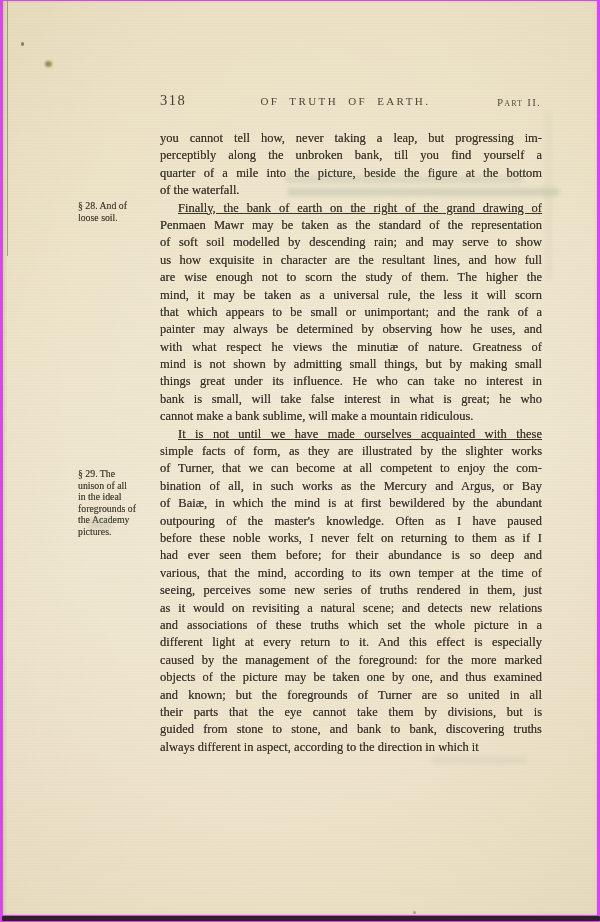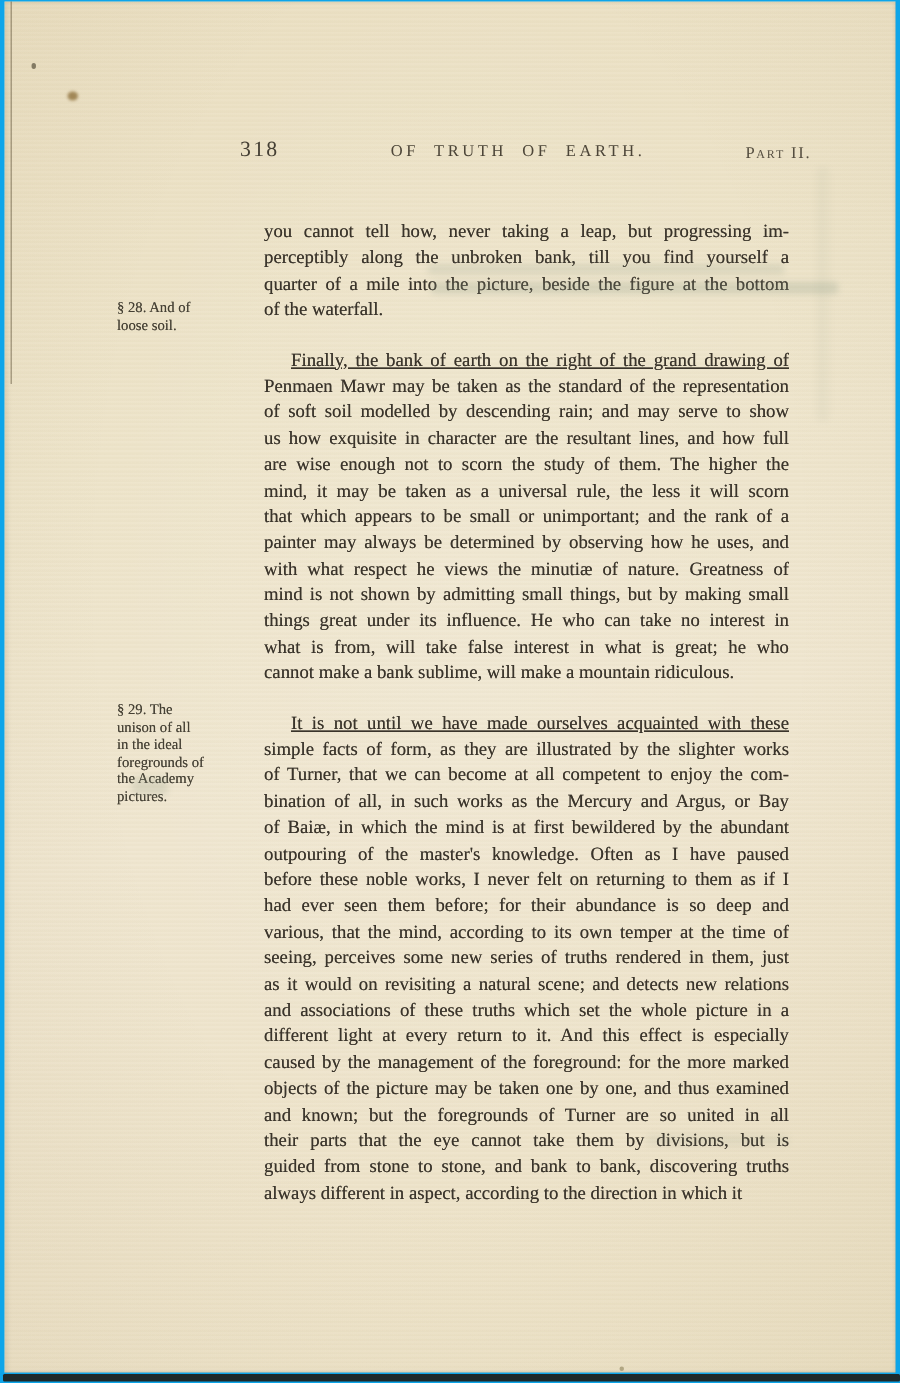--- a/index.html
+++ b/index.html
@@ -5,21 +5,21 @@
   html, body { margin: 0; padding: 0; }
   body {
     width: 600px; height: 922px;
     background: #ffffff;
     overflow: hidden;
     font-family: "Liberation Serif", "DejaVu Serif", serif;
     position: relative;
   }
   .scan-frame {
     position: absolute; inset: 0;
-    background: #0ea5e9;
+    background: #d946ef;
   }
   .page {
     position: absolute;
     left: 3px; right: 3px; top: 1px; bottom: 7px;
     background:
       radial-gradient(ellipse at 50% 42%, rgba(255,255,255,0.10) 0%, rgba(255,255,255,0) 55%, rgba(130,100,45,0.06) 100%),
       repeating-linear-gradient(0deg, rgba(120,95,40,0.025) 0px, rgba(120,95,40,0.025) 1px, rgba(255,255,255,0.015) 2px, rgba(255,255,255,0.015) 3px),
       linear-gradient(165deg, #ebe0c3 0%, #eee5cb 30%, #f0e7d1 55%, #eee4cb 80%, #ece2c6 100%);
     box-shadow: inset 2px 0 3px rgba(90,75,40,0.12), inset -1px 0 2px rgba(90,75,40,0.08);
   }
@@ -51,21 +51,21 @@
     font-variant: small-caps;
     font-size: 11px; letter-spacing: 1.2px; color: #554e40;
   }
   
   .body-text {
     position: absolute; left: 157px; top: 129px; width: 382px;
     color: #3a342b;
     font-size: 12.5px;
     text-shadow: 0 0 0.35px rgba(58,52,43,0.75);
   }
-  .paragraph { margin: 16px; }
+  .paragraph { margin: 0; }
   .line {
     height: 17.4px; line-height: 17.4px;
     overflow: hidden;
     text-align: justify;
     text-align-last: justify;
   }
   .line.last { text-align-last: left; }
   .line.indent { text-indent: 18px; text-decoration: underline; }
   
   .margin-note {
@@ -122,21 +122,21 @@
           <div class="line">Penmaen Mawr may be taken as the standard of the representation</div>
           <div class="line">of soft soil modelled by descending rain; and may serve to show</div>
           <div class="line">us how exquisite in character are the resultant lines, and how full</div>
           <div class="line">are wise enough not to scorn the study of them. The higher the</div>
           <div class="line">mind, it may be taken as a universal rule, the less it will scorn</div>
           <div class="line">that which appears to be small or unimportant; and the rank of a</div>
           <div class="line">painter may always be determined by observing how he uses, and</div>
           <div class="line">with what respect he views the minutiæ of nature. Greatness of</div>
           <div class="line">mind is not shown by admitting small things, but by making small</div>
           <div class="line">things great under its influence. He who can take no interest in</div>
-          <div class="line">what is from, will take false interest in what is great; he who</div>
+          <div class="line">bank is small, will take false interest in what is great; he who</div>
           <div class="line last">cannot make a bank sublime, will make a mountain ridiculous.</div>
         </div>
         <div class="paragraph">
           <div class="line indent">It is not until we have made ourselves acquainted with these</div>
           <div class="line">simple facts of form, as they are illustrated by the slighter works</div>
           <div class="line">of Turner, that we can become at all competent to enjoy the com-</div>
           <div class="line">bination of all, in such works as the Mercury and Argus, or Bay</div>
           <div class="line">of Baiæ, in which the mind is at first bewildered by the abundant</div>
           <div class="line">outpouring of the master's knowledge. Often as I have paused</div>
           <div class="line">before these noble works, I never felt on returning to them as if I</div>

